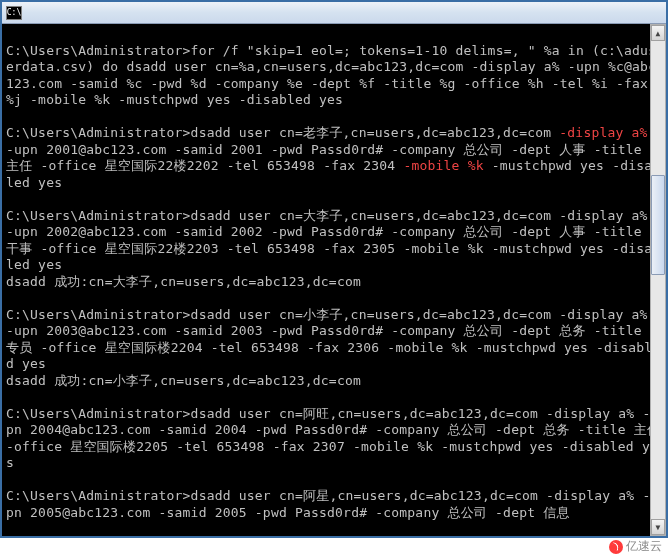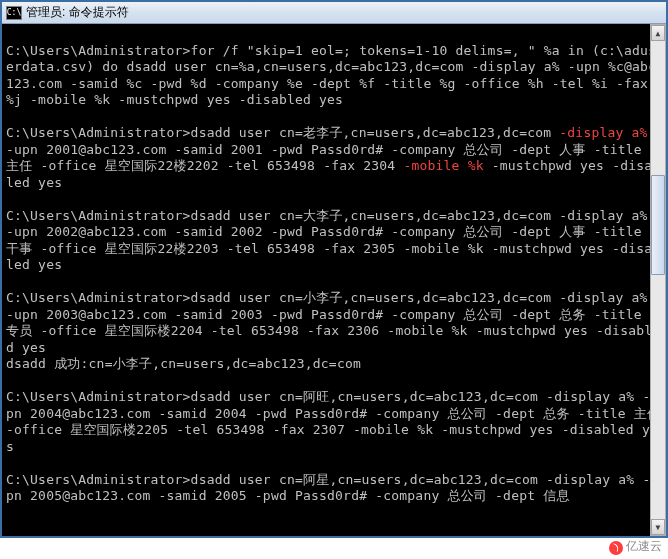--- a/index.html
+++ b/index.html
@@ -95,21 +95,21 @@
     height: 100px;
     background: linear-gradient(to right, #ebf0f7, #c9d8ee);
     border: 1px solid #8a9bb5;
     border-radius: 1px;
   }
   .watermark {
     position: absolute;
     bottom: 4px;
     right: 6px;
     display: flex;
-    align-items: flex-end;
+    align-items: center;
     font-size: 12px;
     color: #888;
     font-family: 'Microsoft YaHei', sans-serif;
   }
   .watermark-logo {
     width: 14px;
     height: 14px;
     background: #ff3b3b;
     border-radius: 50%;
     margin-right: 3px;
@@ -128,29 +128,29 @@
     left: 3px;
     transform: rotate(20deg);
   }
 </style>
 </head>
 <body>
 
 <div class="window">
   <div class="titlebar">
     <div class="titlebar-icon">C:\</div>
-    <div class="titlebar-text">管理员: 命令提示符</div>
   </div>
   <div class="terminal" id="terminal">
       <div class="blank"></div>
       <div class="line">C:\Users\Administrator&gt;for /f "skip=1 eol=; tokens=1-10 delims=, " %a in (c:\aduserdata.csv) do dsadd user cn=%a,cn=users,dc=abc123,dc=com -display a% -upn %c@abc123.com -samid %c -pwd %d -company %e -dept %f -title %g -office %h -tel %i -fax %j -mobile %k -mustchpwd yes -disabled yes</div>
       <div class="blank"></div>
       <div class="line">C:\Users\Administrator&gt;dsadd user cn=老李子,cn=users,dc=abc123,dc=com <span class="hl">-display a%</span> -upn 2001@abc123.com -samid 2001 -pwd Passd0rd# -company 总公司 -dept 人事 -title 主任 -office 星空国际22楼2202 -tel 653498 -fax 2304 <span class="hl">-mobile %k</span> -mustchpwd yes -disabled yes</div>
       <div class="blank"></div>
       <div class="line">C:\Users\Administrator&gt;dsadd user cn=大李子,cn=users,dc=abc123,dc=com -display a% -upn 2002@abc123.com -samid 2002 -pwd Passd0rd# -company 总公司 -dept 人事 -title 干事 -office 星空国际22楼2203 -tel 653498 -fax 2305 -mobile %k -mustchpwd yes -disabled yes</div>
+      <div class="line">dsadd 成功:cn=大李子,cn=users,dc=abc123,dc=com</div>
       <div class="blank"></div>
       <div class="line">C:\Users\Administrator&gt;dsadd user cn=小李子,cn=users,dc=abc123,dc=com -display a% -upn 2003@abc123.com -samid 2003 -pwd Passd0rd# -company 总公司 -dept 总务 -title 专员 -office 星空国际楼2204 -tel 653498 -fax 2306 -mobile %k -mustchpwd yes -disabled yes</div>
       <div class="line">dsadd 成功:cn=小李子,cn=users,dc=abc123,dc=com</div>
       <div class="blank"></div>
       <div class="line">C:\Users\Administrator&gt;dsadd user cn=阿旺,cn=users,dc=abc123,dc=com -display a% -upn 2004@abc123.com -samid 2004 -pwd Passd0rd# -company 总公司 -dept 总务 -title 主任 -office 星空国际楼2205 -tel 653498 -fax 2307 -mobile %k -mustchpwd yes -disabled yes</div>
       <div class="blank"></div>
       <div class="line">C:\Users\Administrator&gt;dsadd user cn=阿星,cn=users,dc=abc123,dc=com -display a% -upn 2005@abc123.com -samid 2005 -pwd Passd0rd# -company 总公司 -dept 信息 </div>
     </div>
 </div>
 

